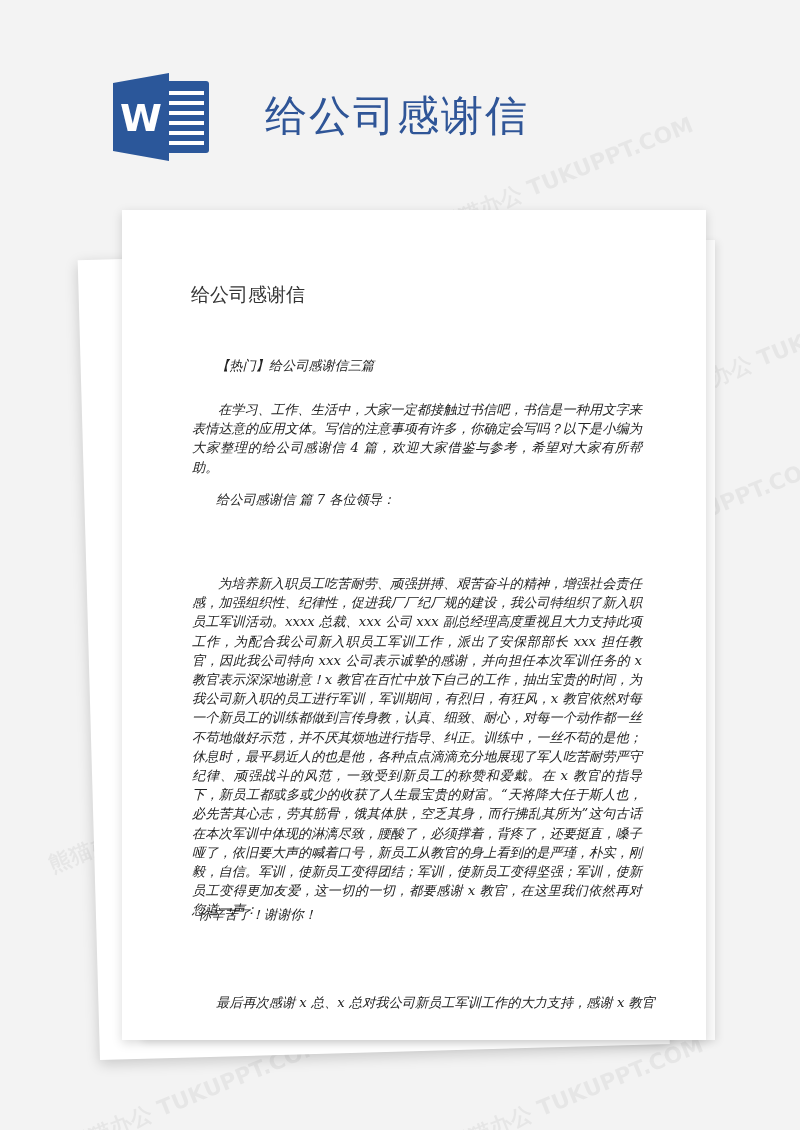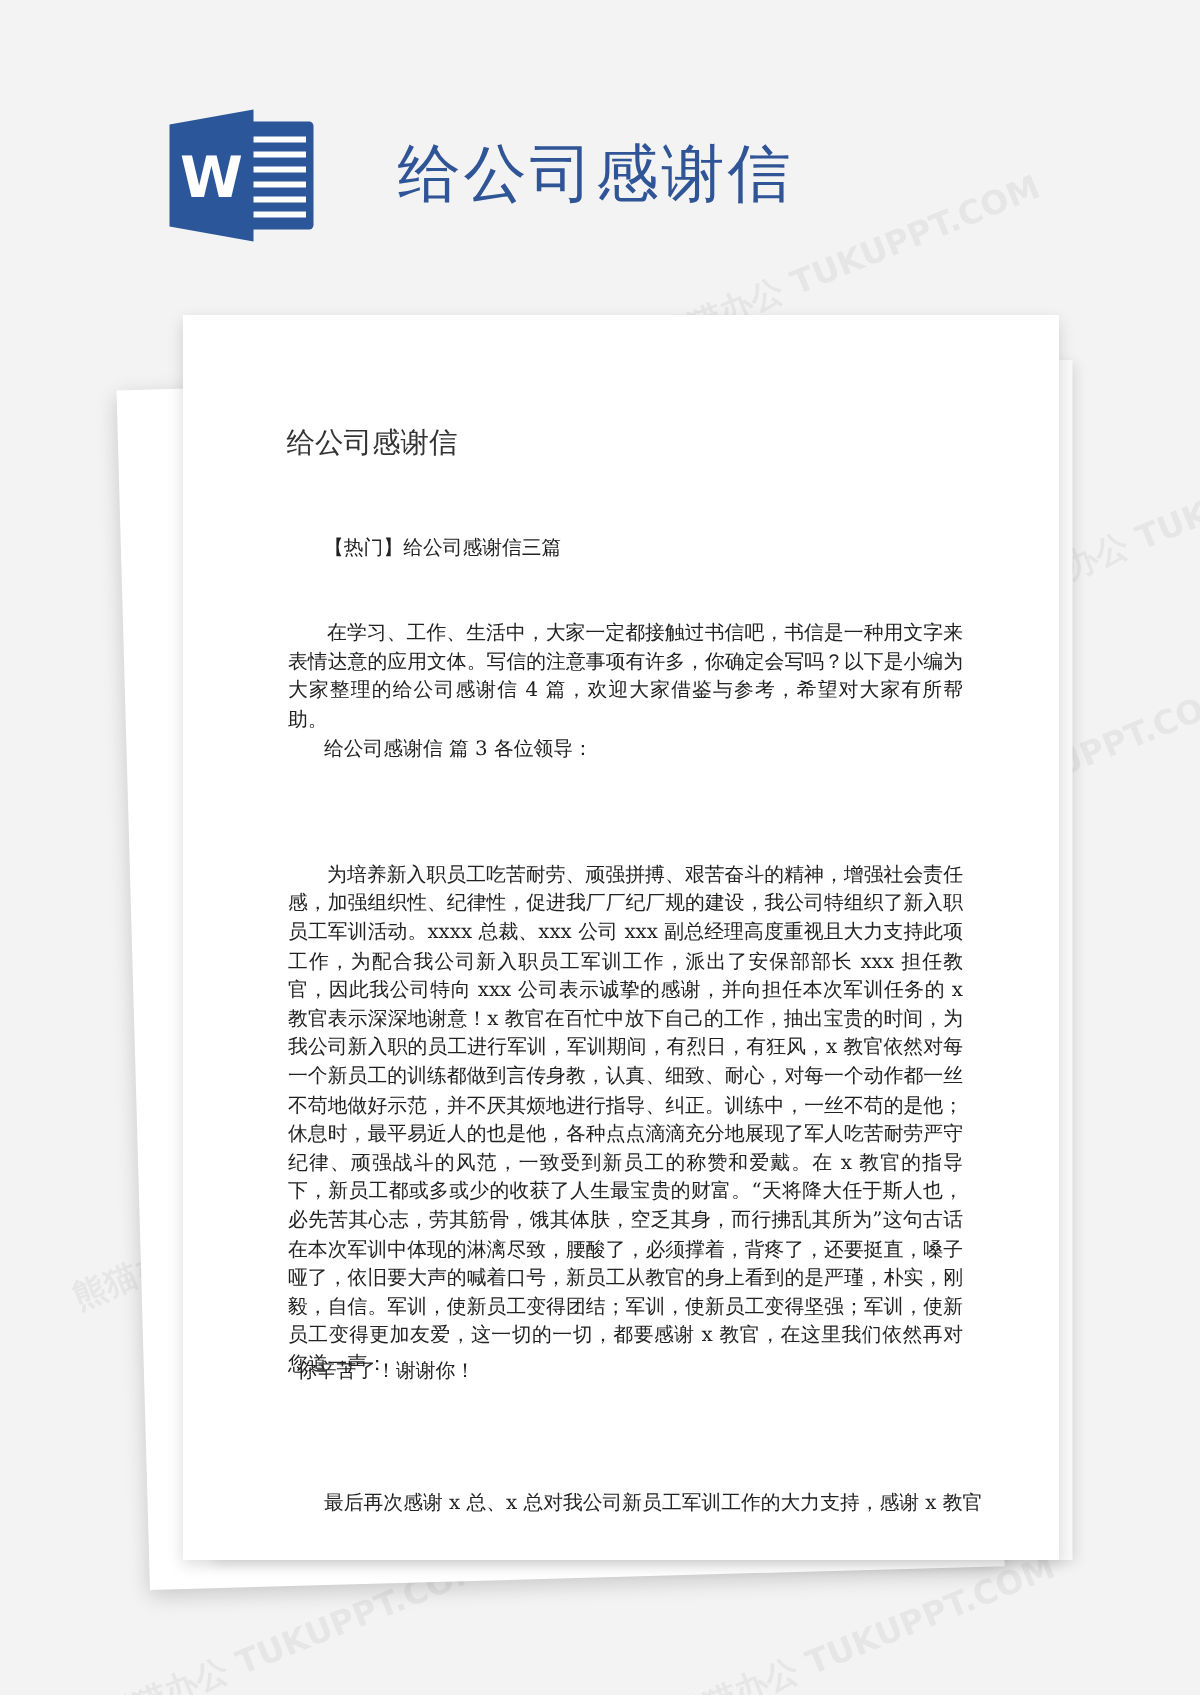--- a/index.html
+++ b/index.html
@@ -27,21 +27,21 @@
   .page {
     position:absolute; left:122px; top:210px; width:584px; height:830px;
     background:#fff; box-shadow:0 3px 10px rgba(0,0,0,0.15);
   }
   .doc-title {
     position:absolute; left:69px; top:72px; font-size:19px; color:#333;
     font-family: "DejaVu Sans", sans-serif;
   }
   .para {
     position:absolute; left:70px; width:450px;
-    font-size:13.2px; line-height:19.2px; color:#222; text-align:justify;
+    font-size:13.2px; line-height:19.2px; color:#222; text-align:justify;font-style:italic;
   }
   .indent { text-indent:26px; }
   .watermark {
     position:absolute; font-family:"DejaVu Sans", sans-serif; font-size:22px;
     color:rgba(0,0,0,0.05); transform:rotate(-22deg); white-space:nowrap;
     pointer-events:none; font-weight:bold;
   }
 </style>
 </head>
 <body>
@@ -67,18 +67,18 @@
 <div class="watermark" style="left:40px;top:800px;">熊猫办公 TUKUPPT.COM</div>
 <div class="watermark" style="left:60px;top:1080px;">熊猫办公 TUKUPPT.COM</div>
 <div class="watermark" style="left:440px;top:1080px;">熊猫办公 TUKUPPT.COM</div>
 
 <div class="page-back"></div>
 <div class="page-back2"></div>
 
 <div class="page">
   <div class="doc-title">给公司感谢信</div>
   <div class="para" style="top:146px;left:94px;">【热门】给公司感谢信三篇</div>
-  <div class="para indent" style="top:190px;margin-top:13px;">在学习、工作、生活中，大家一定都接触过书信吧，书信是一种用文字来表情达意的应用文体。写信的注意事项有许多，你确定会写吗？以下是小编为大家整理的给公司感谢信 4 篇，欢迎大家借鉴与参考，希望对大家有所帮助。</div>
-  <div class="para" style="top:280px;left:94px;">给公司感谢信 篇 3 各位领导：</div>
+  <div class="para indent" style="top:190px;">在学习、工作、生活中，大家一定都接触过书信吧，书信是一种用文字来表情达意的应用文体。写信的注意事项有许多，你确定会写吗？以下是小编为大家整理的给公司感谢信 4 篇，欢迎大家借鉴与参考，希望对大家有所帮助。</div>
+  <div class="para" style="top:280px;left:94px;">给公司感谢信 篇 7 各位领导：</div>
   <div class="para indent" style="top:364px;">为培养新入职员工吃苦耐劳、顽强拼搏、艰苦奋斗的精神，增强社会责任感，加强组织性、纪律性，促进我厂厂纪厂规的建设，我公司特组织了新入职员工军训活动。xxxx 总裁、xxx 公司 xxx 副总经理高度重视且大力支持此项工作，为配合我公司新入职员工军训工作，派出了安保部部长 xxx 担任教官，因此我公司特向 xxx 公司表示诚挚的感谢，并向担任本次军训任务的 x 教官表示深深地谢意！x 教官在百忙中放下自己的工作，抽出宝贵的时间，为我公司新入职的员工进行军训，军训期间，有烈日，有狂风，x 教官依然对每一个新员工的训练都做到言传身教，认真、细致、耐心，对每一个动作都一丝不苟地做好示范，并不厌其烦地进行指导、纠正。训练中，一丝不苟的是他；休息时，最平易近人的也是他，各种点点滴滴充分地展现了军人吃苦耐劳严守纪律、顽强战斗的风范，一致受到新员工的称赞和爱戴。在 x 教官的指导下，新员工都或多或少的收获了人生最宝贵的财富。“天将降大任于斯人也，必先苦其心志，劳其筋骨，饿其体肤，空乏其身，而行拂乱其所为”这句古话在本次军训中体现的淋漓尽致，腰酸了，必须撑着，背疼了，还要挺直，嗓子哑了，依旧要大声的喊着口号，新员工从教官的身上看到的是严瑾，朴实，刚毅，自信。军训，使新员工变得团结；军训，使新员工变得坚强；军训，使新员工变得更加友爱，这一切的一切，都要感谢 x 教官，在这里我们依然再对您道一声：</div>
   <div class="para" style="top:695px;left:76px;">你辛苦了！谢谢你！</div>
   <div class="para" style="top:742px;left:94px;margin-top:41px;">最后再次感谢 x 总、x 总对我公司新员工军训工作的大力支持，感谢 x 教官</div>
 </div>
 
 </body></html>

